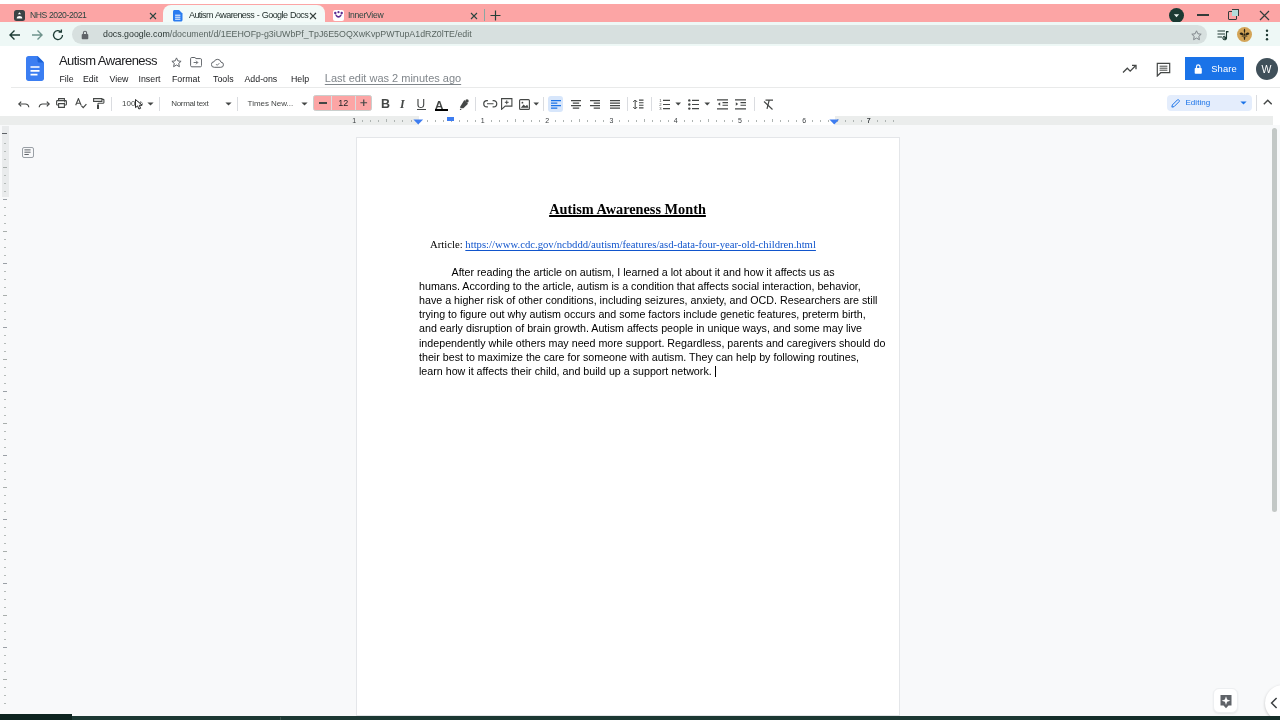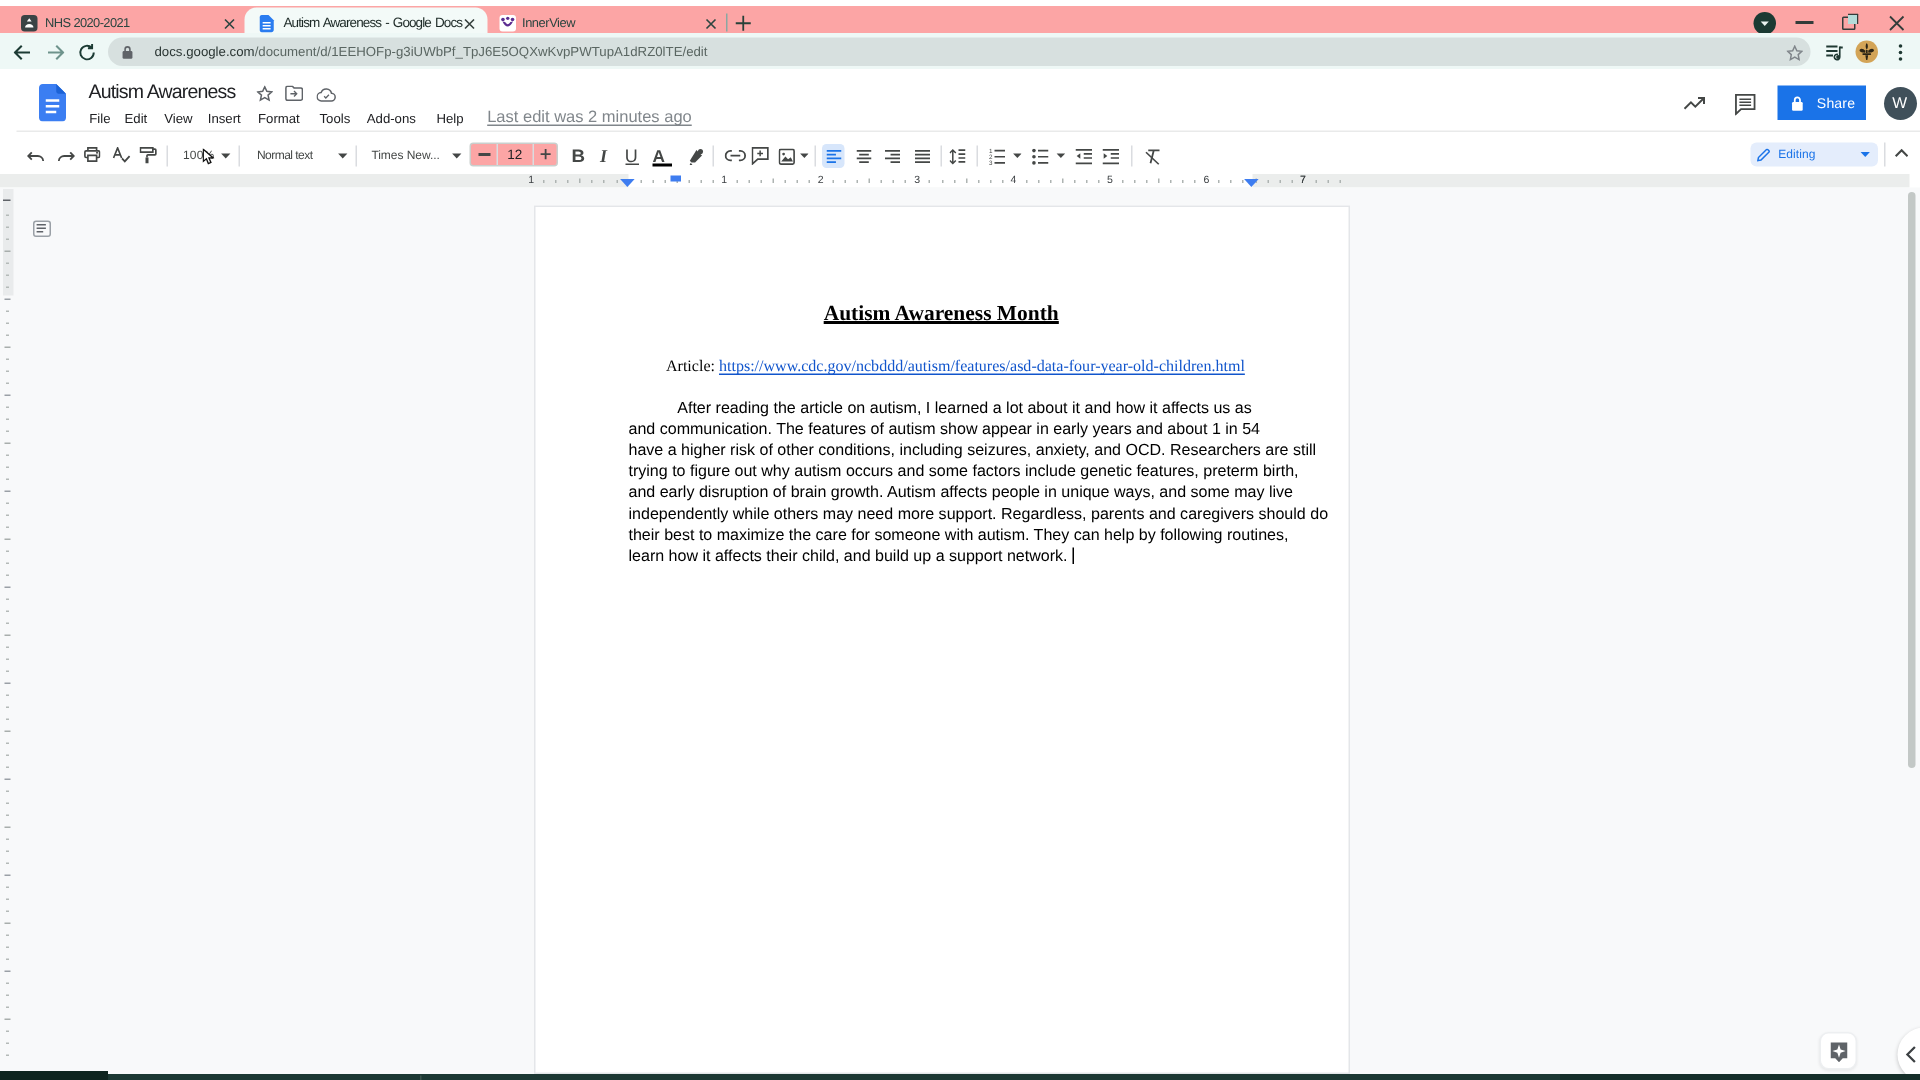--- a/index.html
+++ b/index.html
@@ -544,24 +544,24 @@
 
   <div class="abs" style="left:1265px;top:560.5px;width:36px;height:36px;border-radius:50%;background:#fff;box-shadow:0 1px 3px rgba(0,0,0,0.22)">
     <svg class="abs" style="left:4.5px;top:12px" width="8" height="12" viewBox="0 0 8 12">
         <path d="M6.6 1 L1.6 6 L6.6 11" fill="none" stroke="#3c4043" stroke-width="1.5"></path>
       </svg>
   </div>
 </div>
 
 <div class="abs" style="left:0;top:0;width:1280px;height:720px;pointer-events:none" id="doctext">
   <div class="abs" style="left:355px;top:201px;width:545px;text-align:center;font-family:'Liberation Serif',serif;font-size:14.3px;font-weight:bold;color:#000"><span style="text-decoration:underline;text-decoration-thickness:1.5px">Autism Awareness Month</span></div>
-  <div class="abs" style="left:444px;top:237.9px;font-family:'Liberation Serif',serif;font-size:10.7px;color:#000">Article: <a style="color:#1155cc;text-decoration:underline;text-underline-offset:2px">https://www.cdc.gov/ncbddd/autism/features/asd-data-four-year-old-children.html</a></div>
+  <div class="abs" style="left:430px;top:237.9px;font-family:'Liberation Serif',serif;font-size:10.7px;color:#000">Article: <a style="color:#1155cc;text-decoration:underline;text-underline-offset:2px">https://www.cdc.gov/ncbddd/autism/features/asd-data-four-year-old-children.html</a></div>
   <div class="abs" style="left:419px;top:264.8px;width:430px;font-family:Liberation Sans, sans-serif;font-size:10.7px;line-height:14.15px;color:#000;white-space:nowrap" id="para">
     <div style="padding-left:32.5px">After reading the article on autism, I learned a lot about it and how it affects us as</div>
-    <div>and communication. The features of autism show appear in early years and about 1 in 54</div>
+    <div>humans. According to the article, autism is a condition that affects social interaction, behavior,</div>
     <div>have a higher risk of other conditions, including seizures, anxiety, and OCD. Researchers are still</div>
     <div>trying to figure out why autism occurs and some factors include genetic features, preterm birth,</div>
     <div>and early disruption of brain growth. Autism affects people in unique ways, and some may live</div>
     <div>independently while others may need more support. Regardless, parents and caregivers should do</div>
     <div>their best to maximize the care for someone with autism. They can help by following routines,</div>
     <div>learn how it affects their child, and build up a support network.&nbsp;<span style="display:inline-block;width:1px;height:11px;background:#000;vertical-align:-2px"></span></div>
   </div>
 </div>
 
 <div class="abs" style="left:0;top:716px;width:1280px;height:4px;background:#1c3833"></div>

